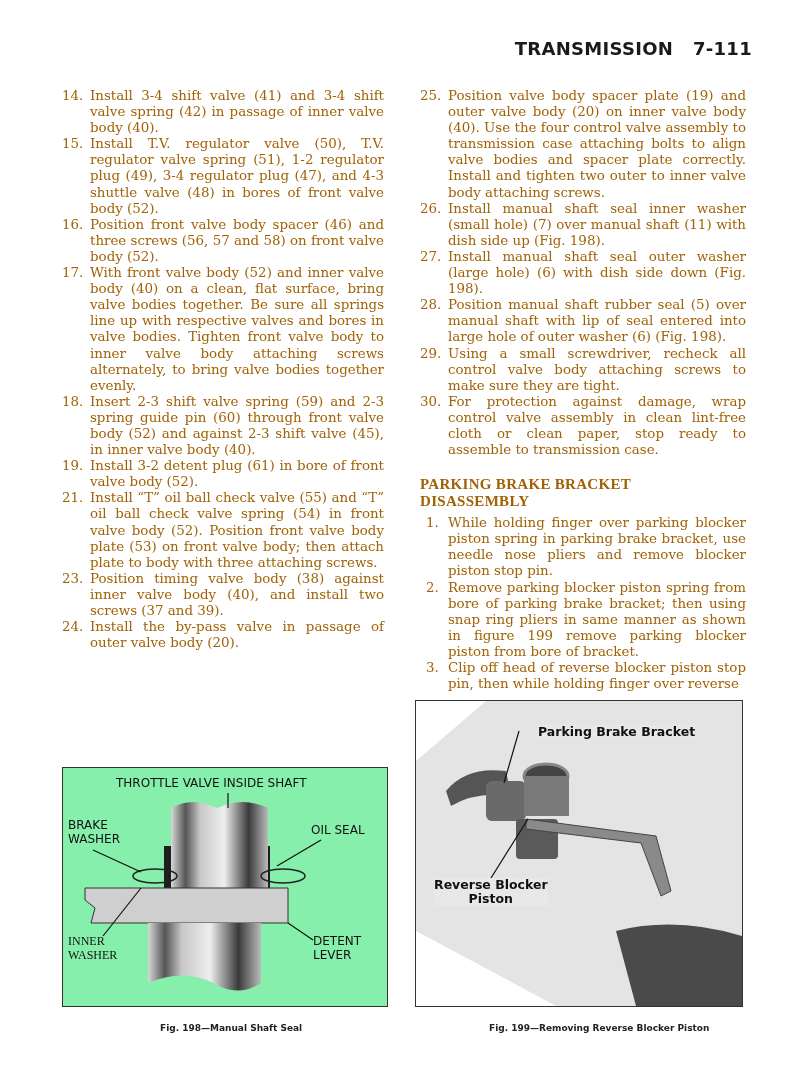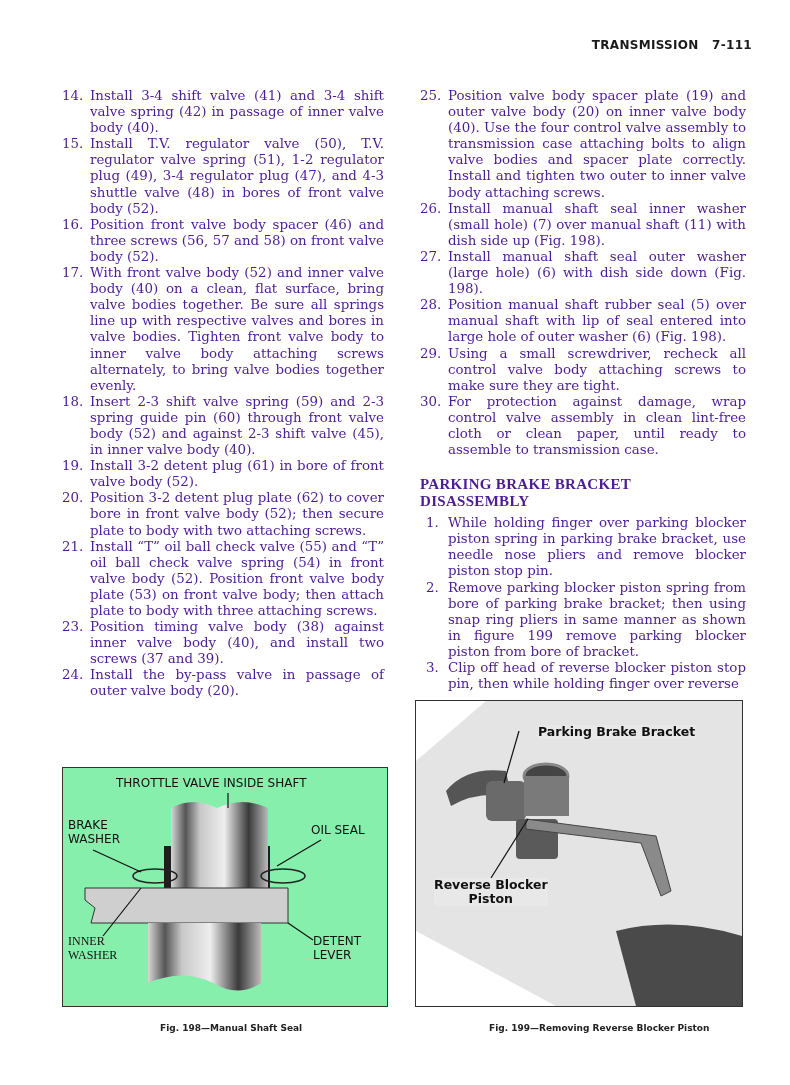--- a/index.html
+++ b/index.html
@@ -1,18 +1,18 @@
 <!DOCTYPE html>
 <html><head>
 <meta charset="utf-8">
 <style>
   html, body { margin: 0; padding: 0; background: #ffffff; }
   body { width: 790px; height: 1085px; position: relative; overflow: hidden; color: #1a1a1a; }
-  .header { position: absolute; top: 38px; right: 38px; font-family: "DejaVu Sans", sans-serif; font-weight: bold; font-size: 12px; letter-spacing: 0.3px; }
-  .col { position: absolute; font-family: "DejaVu Serif", serif; font-size: 13.4px; line-height: 16.1px; color: #4c1d95; }
+  .header { position: absolute; top: 38px; right: 38px; font-family: "DejaVu Sans", sans-serif; font-weight: bold; font-size: 18px; letter-spacing: 0.3px; }
+  .col { position: absolute; font-family: "DejaVu Serif", serif; font-size: 13.4px; line-height: 16.1px; color: #a16207; }
   .col-left { left: 62px; top: 88px; width: 322px; }
   .col-right { left: 420px; top: 88px; width: 326px; }
   .step { display: flex; text-align: justify; }
   .step .num { flex: 0 0 28px; }
   .step .txt { flex: 1 1 auto; }
   .col-right .sub .num { flex: 0 0 22px; padding-left: 6px; }
   .section-title { font-family: "Liberation Serif", serif; font-weight: bold; font-size: 15px; line-height: 17px; margin-top: 18px; letter-spacing: 0.3px; }
   .figure { position: absolute; border: 1.5px solid #333; background: #86efac; }
   .fig198 { left: 62px; top: 767px; width: 324px; height: 238px; }
   .fig199 { left: 415px; top: 700px; width: 326px; height: 305px; background: #e6e6e6; overflow: hidden; }
@@ -49,24 +49,20 @@
     </div>
   <div class="step">
       <span class="num">18.</span>
       <span class="txt">Insert 2-3 shift valve spring (59) and 2-3 spring guide pin (60) through front valve body (52) and against 2-3 shift valve (45), in inner valve body (40).</span>
     </div>
   <div class="step">
       <span class="num">19.</span>
       <span class="txt">Install 3-2 detent plug (61) in bore of front valve body (52).</span>
     </div>
   <div class="step">
-      <span class="num">20.</span>
-      <span class="txt">Position 3-2 detent plug plate (62) to cover bore in front valve body (52); then secure plate to body with two attaching screws.</span>
-    </div>
-  <div class="step">
       <span class="num">21.</span>
       <span class="txt">Install “T” oil ball check valve (55) and “T” oil ball check valve spring (54) in front valve body (52). Position front valve body plate (53) on front valve body; then attach plate to body with three attaching screws.</span>
     </div>
   <div class="step">
       <span class="num">23.</span>
       <span class="txt">Position timing valve body (38) against inner valve body (40), and install two screws (37 and 39).</span>
     </div>
   <div class="step">
       <span class="num">24.</span>
       <span class="txt">Install the by-pass valve in passage of outer valve body (20).</span>
@@ -89,21 +85,21 @@
   <div class="step">
       <span class="num">28.</span>
       <span class="txt">Position manual shaft rubber seal (5) over manual shaft with lip of seal entered into large hole of outer washer (6) (Fig. 198).</span>
     </div>
   <div class="step">
       <span class="num">29.</span>
       <span class="txt">Using a small screwdriver, recheck all control valve body attaching screws to make sure they are tight.</span>
     </div>
   <div class="step">
       <span class="num">30.</span>
-      <span class="txt">For protection against damage, wrap control valve assembly in clean lint-free cloth or clean paper, until ready to assemble to transmission case.</span>
+      <span class="txt">For protection against damage, wrap control valve assembly in clean lint-free cloth or clean paper, stop ready to assemble to transmission case.</span>
     </div>
 
   <div class="section-title">
     <div>PARKING BRAKE BRACKET</div>
     <div>DISASSEMBLY</div>
   </div>
   <div style="height:5px"></div>
   <div class="step sub">
       <span class="num">1.</span>
       <span class="txt">While holding finger over parking blocker piston spring in parking brake bracket, use needle nose pliers and remove blocker piston stop pin.</span>

